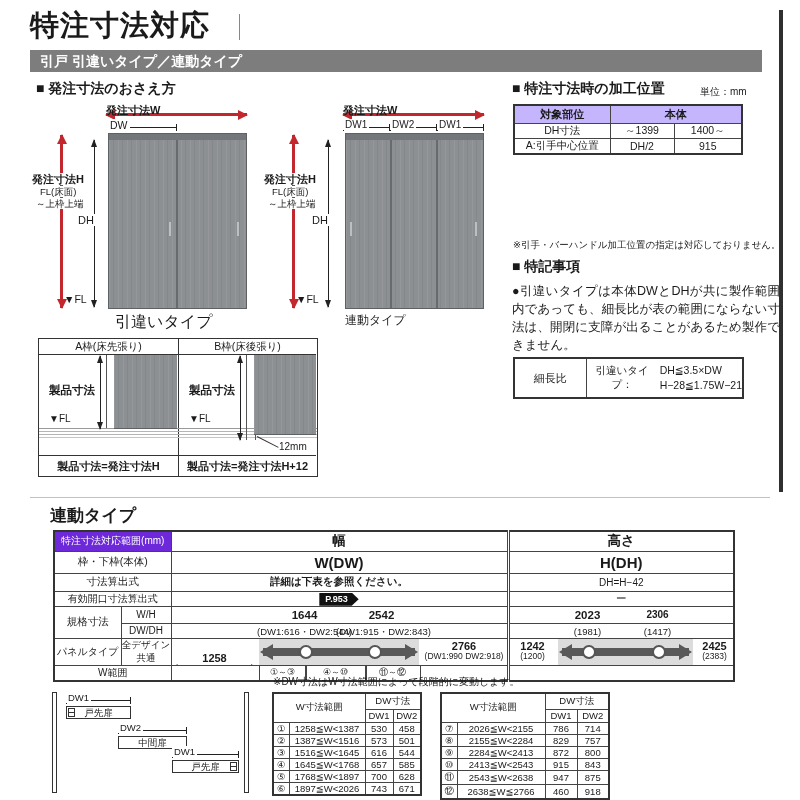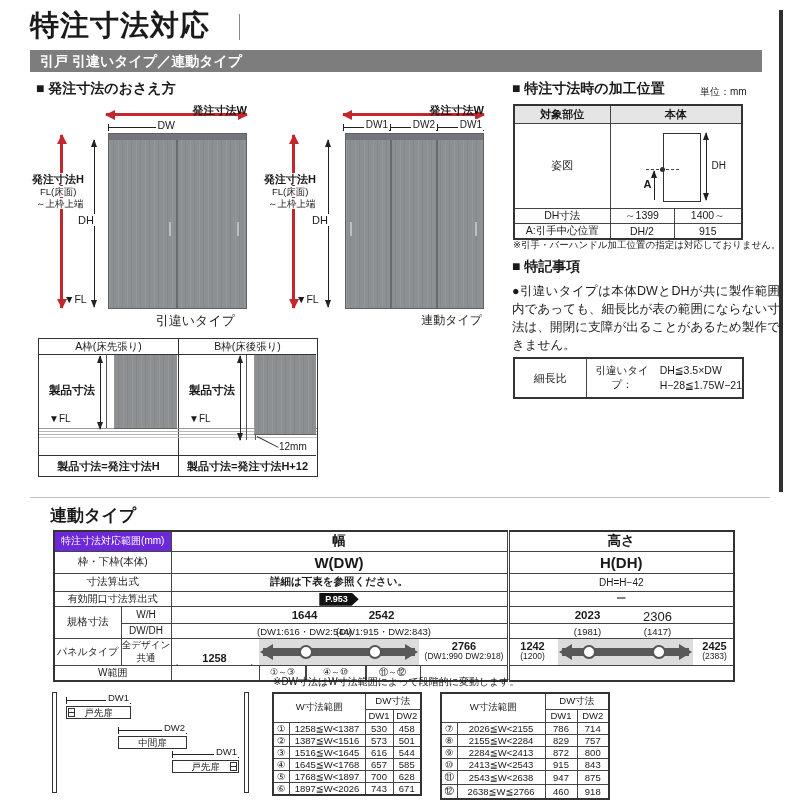--- a/index.html
+++ b/index.html
@@ -1,20 +1,20 @@
 <!DOCTYPE html>
 <html><head>
 <meta charset="utf-8">
 <style>
   html,body{margin:0;padding:0;background:#fff}
   #canvas{position:relative;width:800px;height:800px;background:#fff;overflow:hidden;
     font-family:"Liberation Sans","DejaVu Sans",sans-serif;color:#1a1a1a;
     -webkit-font-smoothing:antialiased}
   .abs{position:absolute}
-  .lbl{position:absolute;text-align:right}
+  .lbl{position:absolute;text-align:left}
   .wbg{background:#fff;padding:0 2px}
   
   .door{position:absolute;background:#8d9093;border:1px solid #5f6265;
     background-image:repeating-linear-gradient(90deg,rgba(255,255,255,.07) 0 1px,transparent 1px 4px,rgba(0,0,0,.06) 4px 5px,transparent 5px 9px)}
   .rail{position:absolute;left:0;right:0;top:0;height:6px;background:#73767a}
   .dvd{position:absolute;top:6px;bottom:0;width:2px;background:#686b6e}
   .hdl{position:absolute;width:2px;height:14px;background:#bcbfc1}
   
   .rarr-h{position:absolute;height:3px;background:#c1272d}
   .rarr-h::before{content:"";position:absolute;left:-1px;top:-3.5px;border:solid transparent;border-width:5px 10px 5px 0;border-right-color:#c1272d}
@@ -82,21 +82,21 @@
       <span class="wbg">発注寸法H</span></div>
     <div class="abs" style="left:38px;top:186px;font-size:9.5px">
       <span class="wbg">FL(床面)</span></div>
     <div class="abs" style="left:34px;top:198px;font-size:9.5px">
       <span class="wbg">～上枠上端</span></div>
 
     <div class="dim-v" style="left:94px;top:140px;height:167px"></div>
     <div class="abs" style="left:76px;top:214px;font-size:11px">
       <span class="wbg">DH</span></div>
     <div class="abs" style="left:64px;top:293px;font-size:10.5px">▼FL</div>
-    <div class="lbl" style="left:98px;top:312px;width:137px;font-size:13px">引違いタイプ</div>
+    <div class="lbl" style="left:115px;top:312px;width:137px;font-size:16px">引違いタイプ</div>
   </div>
 
   <div>
     <div class="rarr-h" style="left:343px;top:113px;width:141px"></div>
     <div class="lbl" style="left:343px;top:103px;width:141px;font-size:11px;font-weight:bold">発注寸法W</div>
     <div class="dim-h" style="left:343px;top:127px;width:47px"></div>
     <div class="dim-h" style="left:390px;top:127px;width:47px"></div>
     <div class="dim-h" style="left:437px;top:127px;width:47px"></div>
     <div class="lbl" style="left:343px;top:119px;width:47px;font-size:10px">
       <span class="wbg">DW1</span></div>
@@ -162,35 +162,23 @@
   </div>
   <div class="abs" style="left:700px;top:85px;font-size:10px">単位：mm</div>
 
   <table class="abs t" style="left:513px;top:104px;width:230px">
     <colgroup>
         <col style="width:96px">
         <col style="width:64px">
         <col style="width:68px">
       </colgroup>
     <tbody>
-        <tr style="height:18px;background:#e5e5e5;font-weight:bold;font-size:11px">
+        <tr style="height:18px;background:#c4b5fd;font-weight:bold;font-size:11px">
       <td>対象部位</td>
       <td colspan="2">本体</td>
-    </tr>
-    <tr style="height:85px">
-      <td style="font-size:11px">姿図</td>
-      <td colspan="2" style="position:relative">
-        <div class="abs" style="left:52px;top:9px;width:36px;height:67px;border:1.5px solid #333"></div>
-        <div class="dim-v" style="left:95px;top:9px;height:67px"></div>
-        <div class="abs" style="left:101px;top:36px;font-size:10px">DH</div>
-        <div class="abs" style="left:35px;top:45px;width:33px;border-top:1.5px dashed #444"></div>
-        <div class="abs" style="left:49px;top:43px;width:5px;height:5px;background:#333;border-radius:50%"></div>
-        <div class="aline" style="left:43px;top:47px;height:29px"></div>
-        <div class="abs" style="left:33px;top:54px;font-size:11px;font-weight:bold">A</div>
-      </td>
     </tr>
     <tr style="height:15px;font-size:10.5px">
       <td>DH寸法</td>
       <td>～1399</td>
       <td>1400～</td>
     </tr>
     <tr style="height:14px;font-size:10.5px">
       <td>A:引手中心位置</td>
       <td>DH/2</td>
       <td>915</td>
@@ -258,21 +246,21 @@
     </tr>
     <tr style="height:17px">
       <td rowspan="2">規格寸法</td>
       <td style="font-size:10px">W/H</td>
       <td style="position:relative">
         <span class="abs" style="left:133px;top:2px;transform:translateX(-50%);font-size:11.5px;font-weight:600">1644</span>
         <span class="abs" style="left:210px;top:2px;transform:translateX(-50%);font-size:11.5px;font-weight:600">2542</span>
       </td>
       <td style="position:relative;border-left:3px double #444">
         <span class="abs" style="left:78px;top:2px;transform:translateX(-50%);font-size:11.5px;font-weight:600">2023</span>
-        <span class="abs" style="left:148px;top:2px;transform:translateX(-50%);font-size:13px;font-weight:400">2306</span>
+        <span class="abs" style="left:148px;top:2px;transform:translateX(-50%);font-size:10px;font-weight:700">2306</span>
       </td>
     </tr>
     <tr style="height:15px">
       <td style="font-size:10px">DW/DH</td>
       <td style="position:relative">
         <span class="abs" style="left:133px;top:2px;transform:translateX(-50%);font-size:9.5px;white-space:nowrap">(DW1:616・DW2:544)</span>
         <span class="abs" style="left:212px;top:2px;transform:translateX(-50%);font-size:9.5px;white-space:nowrap">(DW1:915・DW2:843)</span>
       </td>
       <td style="position:relative;border-left:3px double #444">
         <span class="abs" style="left:78px;top:2px;transform:translateX(-50%);font-size:9.5px">(1981)</span>

